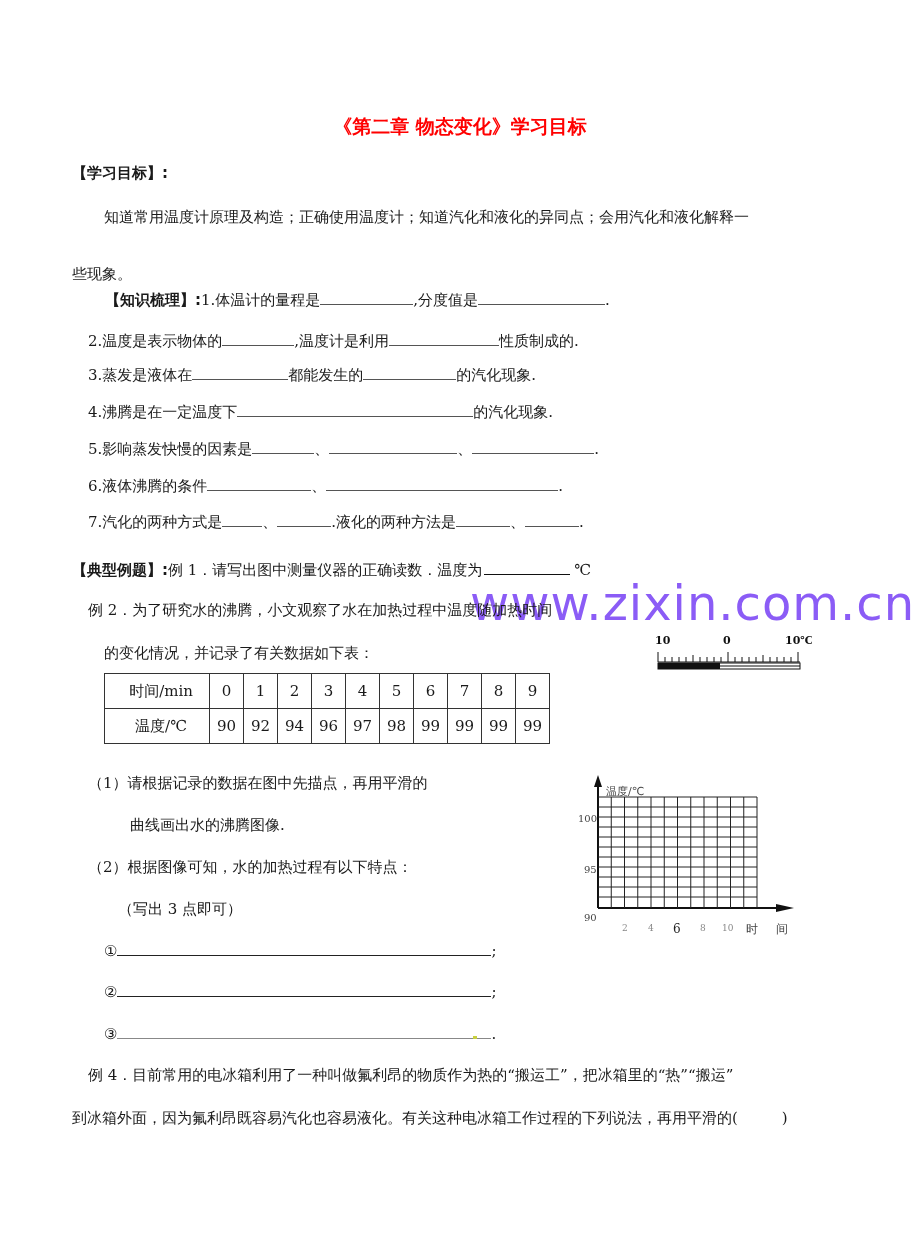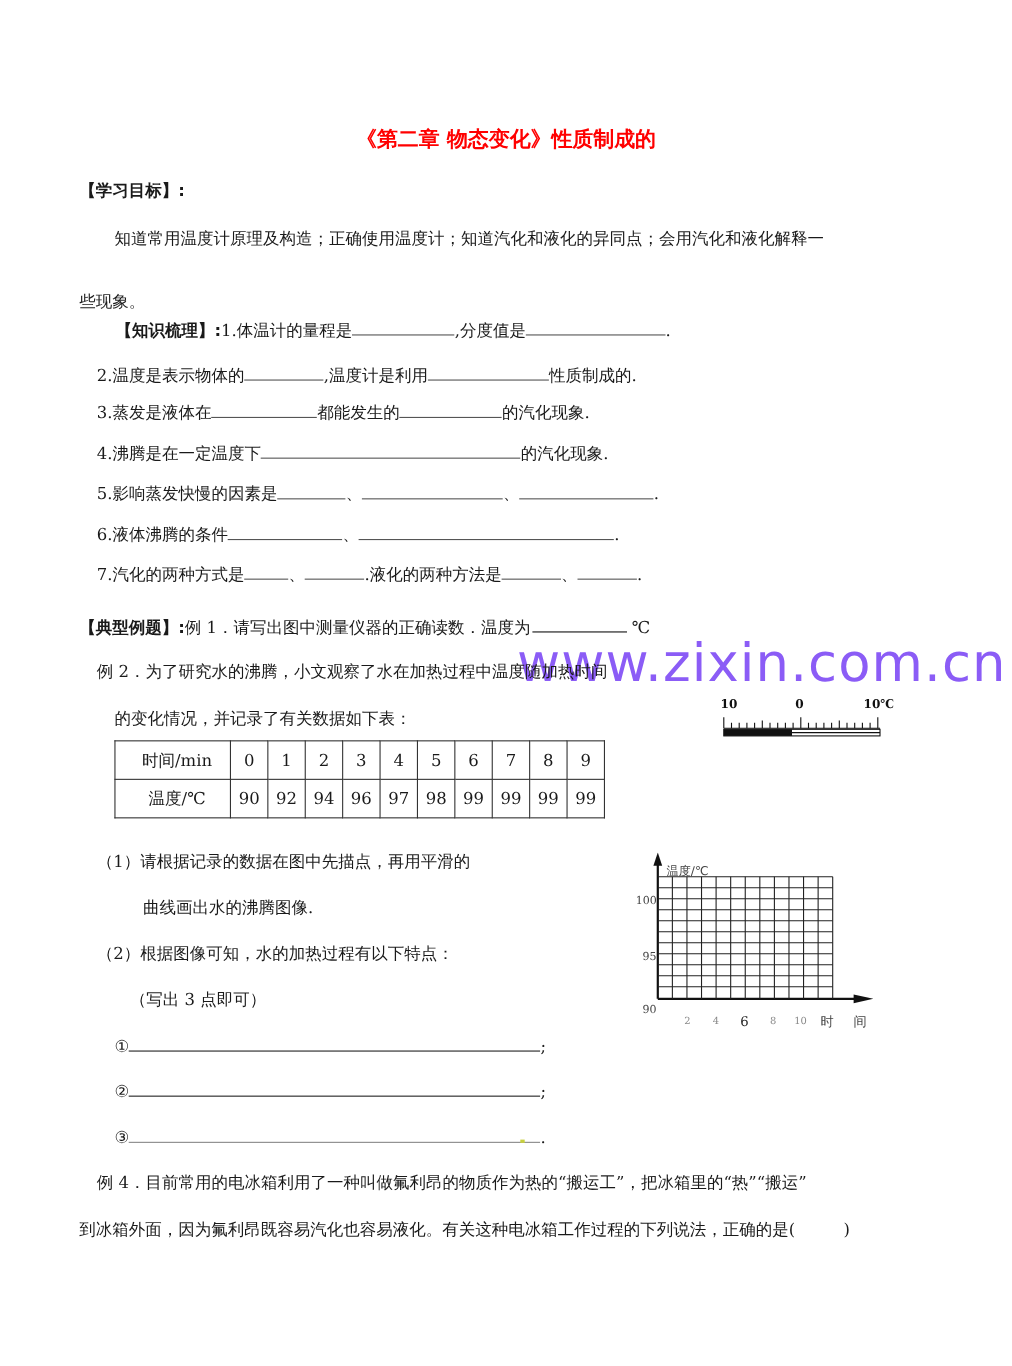--- a/index.html
+++ b/index.html
@@ -39,21 +39,21 @@
   .chart { left: 576px; top: 775px; width: 240px; height: 160px; }
   .line-item { left: 104px; font-size: 15px; }
   .line-item .rule { display: inline-block; width: 374px; border-bottom: 1px solid #222; height: 14px; }
   .dot-green { display:inline-block; width:4px; height:3px; background:#c8d040; margin-left: -18px; vertical-align: baseline;}
 </style>
 </head>
 <body>
 
 <div class="abs watermark">www.zixin.com.cn</div>
 
-<div class="abs title front">《第二章  物态变化》性质制成的</div>
+<div class="abs title front">《第二章  物态变化》学习目标</div>
 
 <div class="abs t heading front" style="left:72px; top:163px;">【学习目标】:</div>
 <div class="abs t front" style="left:104px; top:207px;">知道常用温度计原理及构造；正确使用温度计；知道汽化和液化的异同点；会用汽化和液化解释一</div>
 <div class="abs t front" style="left:72px; top:264px;">些现象。</div>
 
 <div class="abs t front" style="left:72px; top:290px;margin-left:33px;">
   <span class="heading">【知识梳理】:</span><span>1.体温计的量程是</span><span class="blank" style="width:93px"></span><span>,分度值是</span><span class="blank" style="width:127px"></span><span>.</span>
 </div>
 <div class="abs t front" style="left:88px; top:331px;">
   <span>2.温度是表示物体的</span><span class="blank" style="width:72px"></span><span>,温度计是利用</span><span class="blank" style="width:110px"></span><span>性质制成的.</span>
@@ -205,14 +205,14 @@
 </div>
 <div class="abs line-item front" style="top:982px;">
   <span>②</span><span class="rule"></span><span>;</span>
 </div>
 <div class="abs line-item front" style="top:1024px;">
   <span>③</span><span class="rule" style="border-bottom-color:#888;"></span><span class="dot-green"></span><span style="margin-left:14px">.</span>
 </div>
 
 <div class="abs t front" style="left:88px; top:1065px;">例 4．目前常用的电冰箱利用了一种叫做氟利昂的物质作为热的“搬运工”，把冰箱里的“热”“搬运”</div>
 <div class="abs t front" style="left:72px; top:1108px;">
-  <span>到冰箱外面，因为氟利昂既容易汽化也容易液化。有关这种电冰箱工作过程的下列说法，正确的是(</span><span style="display:inline-block; width:44px;"></span><span>)</span>
+  <span>到冰箱外面，因为氟利昂既容易汽化也容易液化。有关这种电冰箱工作过程的下列说法，再用平滑的(</span><span style="display:inline-block; width:44px;"></span><span>)</span>
 </div>
 
 </body></html>

